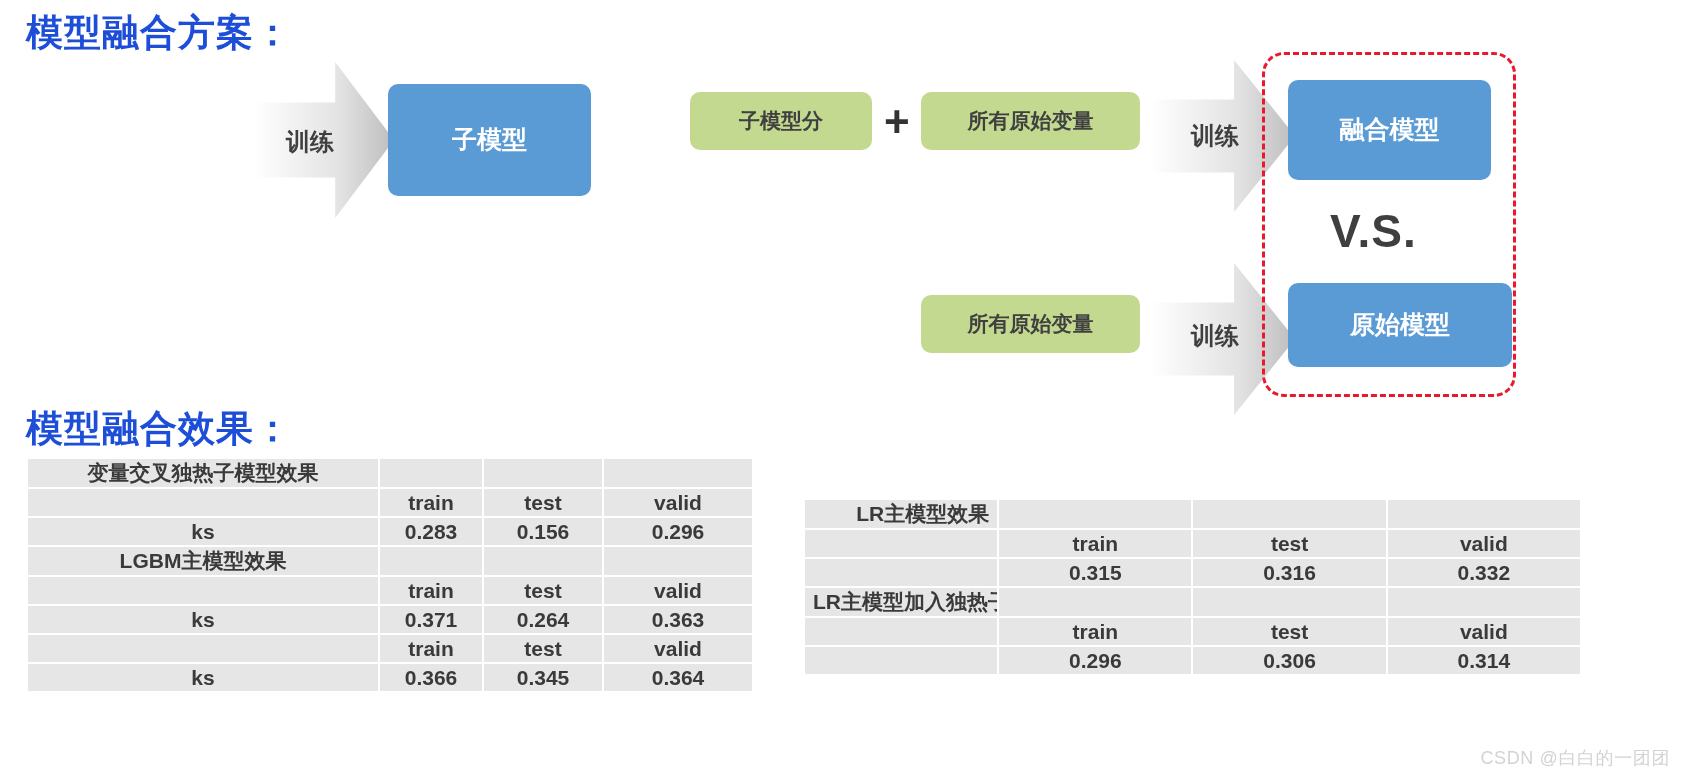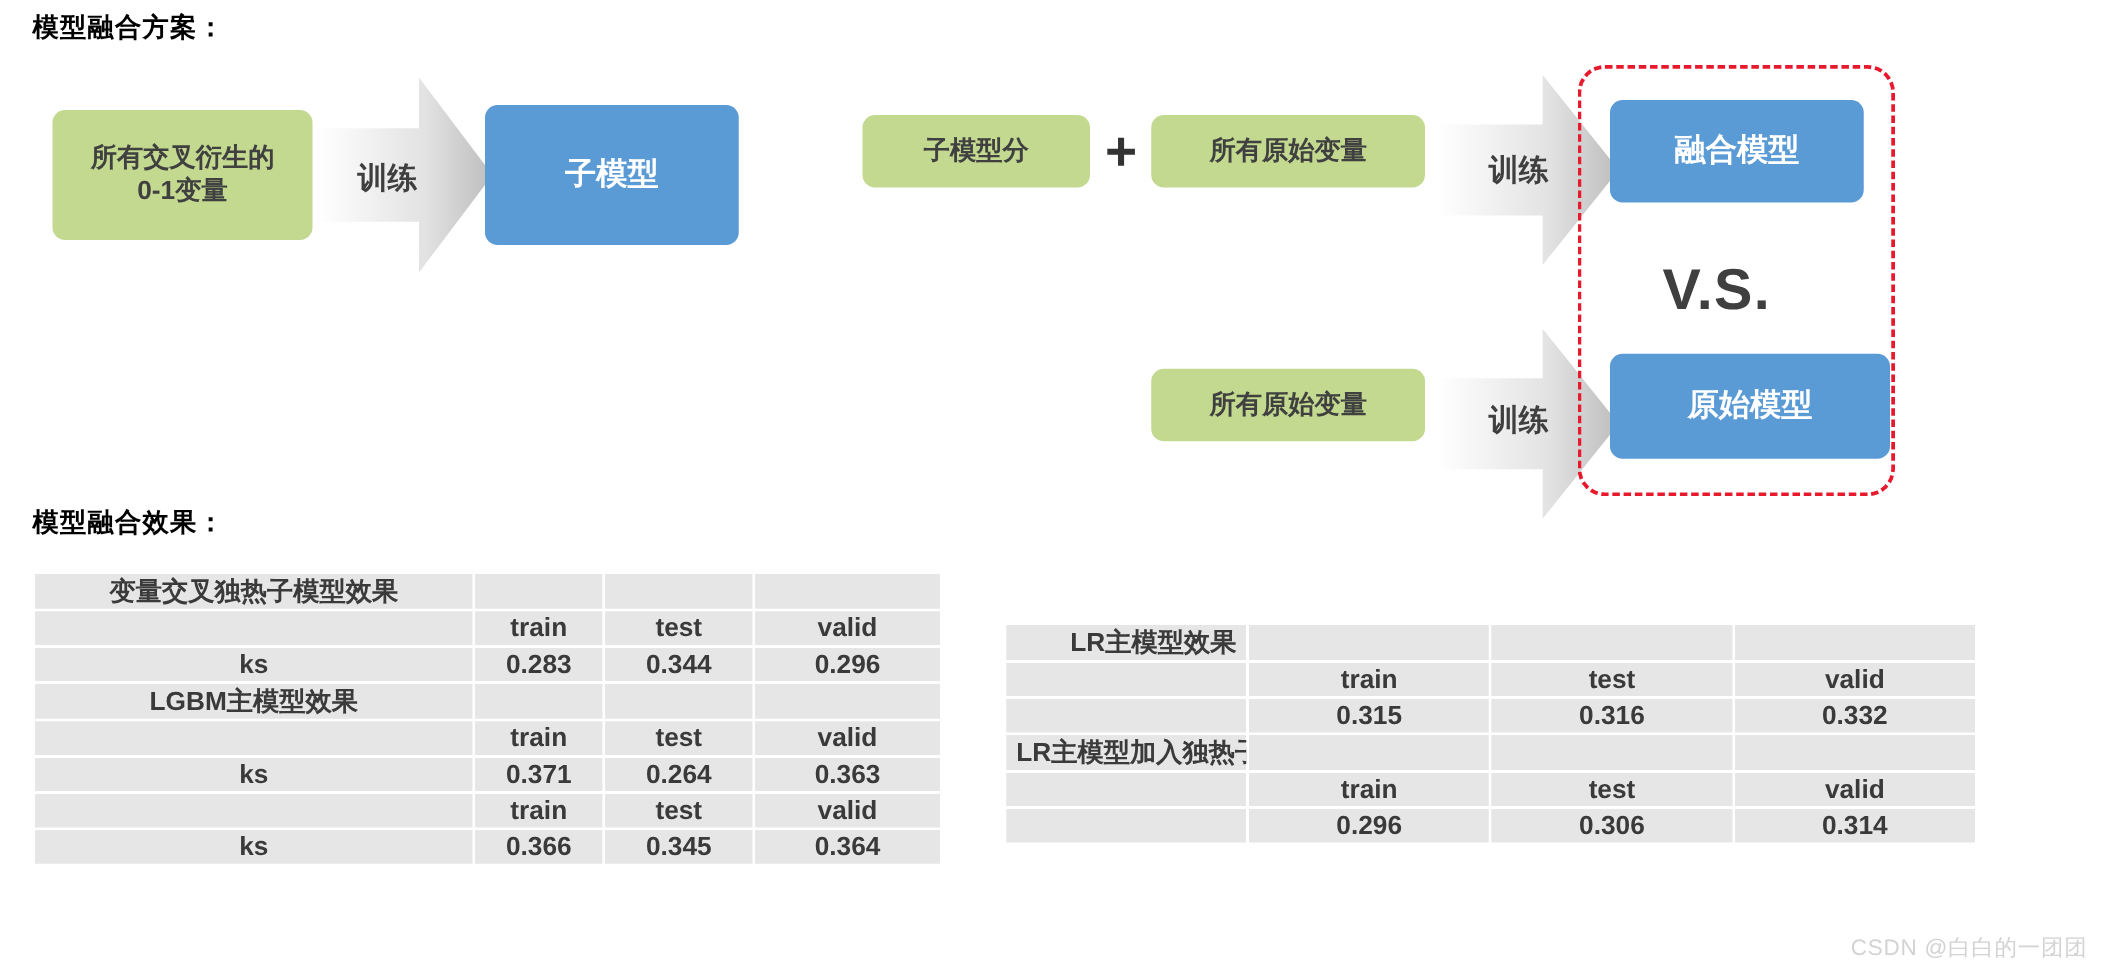--- a/index.html
+++ b/index.html
@@ -12,23 +12,23 @@
     background: #ffffff;
     font-family: "Liberation Sans", "DejaVu Sans", sans-serif;
     color: #3a3a3a;
     position: relative;
     overflow: hidden;
   }
 
   
   .section-title {
     position: absolute;
-    font-size: 21px;
-    font-weight: bold;
-    color: #000000;
+    font-size: 37px;
+    font-weight: bold;
+    color: #1d4ed8;
     letter-spacing: 1px;
     white-space: nowrap;
     text-align: right;
   }
   #title-scheme { left: 26px; top: 8px; }
   #title-effect { left: 26px; top: 404px; }
 
   
   .flow {
     position: absolute;
@@ -61,21 +61,21 @@
     font-size: 25px;
     padding: 4px 10px;
   }
 
   
   #node-cross-vars   { left: 42px;   top: 88px;  width: 208px; height: 104px; }
   #node-sub-model    { left: 388px;  top: 84px;  width: 203px; height: 112px; }
   #node-sub-score    { left: 690px;  top: 92px;  width: 182px; height: 58px;  }
   #node-raw-vars-1   { left: 921px;  top: 92px;  width: 219px; height: 58px;  }
   #node-raw-vars-2   { left: 921px;  top: 295px; width: 219px; height: 58px;  }
-  #node-fusion-model { left: 1288px; top: 80px;  width: 203px; height: 82px; font-family: Liberation Serif, serif;  }
+  #node-fusion-model { left: 1288px; top: 80px;  width: 203px; height: 100px; font-family: Liberation Serif, serif;  }
   #node-origin-model { left: 1288px; top: 283px; width: 224px; height: 84px;  }
 
   
   .plus-sign {
     position: absolute;
     left: 884px;
     top: 100px;
     font-size: 44px;
     font-weight: bold;
     color: #333333;
@@ -175,26 +175,20 @@
 </style>
 </head>
 <body>
 
 <div class="section-title" id="title-scheme">模型融合方案：</div>
 
 <div class="section-title" id="title-effect">模型融合效果：</div>
 
 <div class="flow">
 
-  <div class="node green" id="node-cross-vars">
-    <span>
-      <span>所有交叉衍生的</span><br>
-      <span>0-1变量</span>
-    </span>
-  </div>
 
   <div class="arrow" id="arrow-1"></div>
   <div class="arrow-label" id="arrow-label-1">训练</div>
 
   <div class="node blue" id="node-sub-model">子模型</div>
 
   <div class="node green" id="node-sub-score">子模型分</div>
 
   <div class="plus-sign">+</div>
 
@@ -234,21 +228,21 @@
     </tr>
     <tr>
       <td class="blank"></td>
       <td class="c">train</td>
       <td class="c">test</td>
       <td class="c">valid</td>
     </tr>
     <tr>
       <td class="c">ks</td>
       <td class="c">0.283</td>
-      <td class="c">0.344</td>
+      <td class="c">0.156</td>
       <td class="c">0.296</td>
     </tr>
 
     <tr>
       <td class="c">LGBM主模型效果</td>
       <td class="blank"></td>
       <td class="blank"></td>
       <td class="blank"></td>
     </tr>
     <tr>

